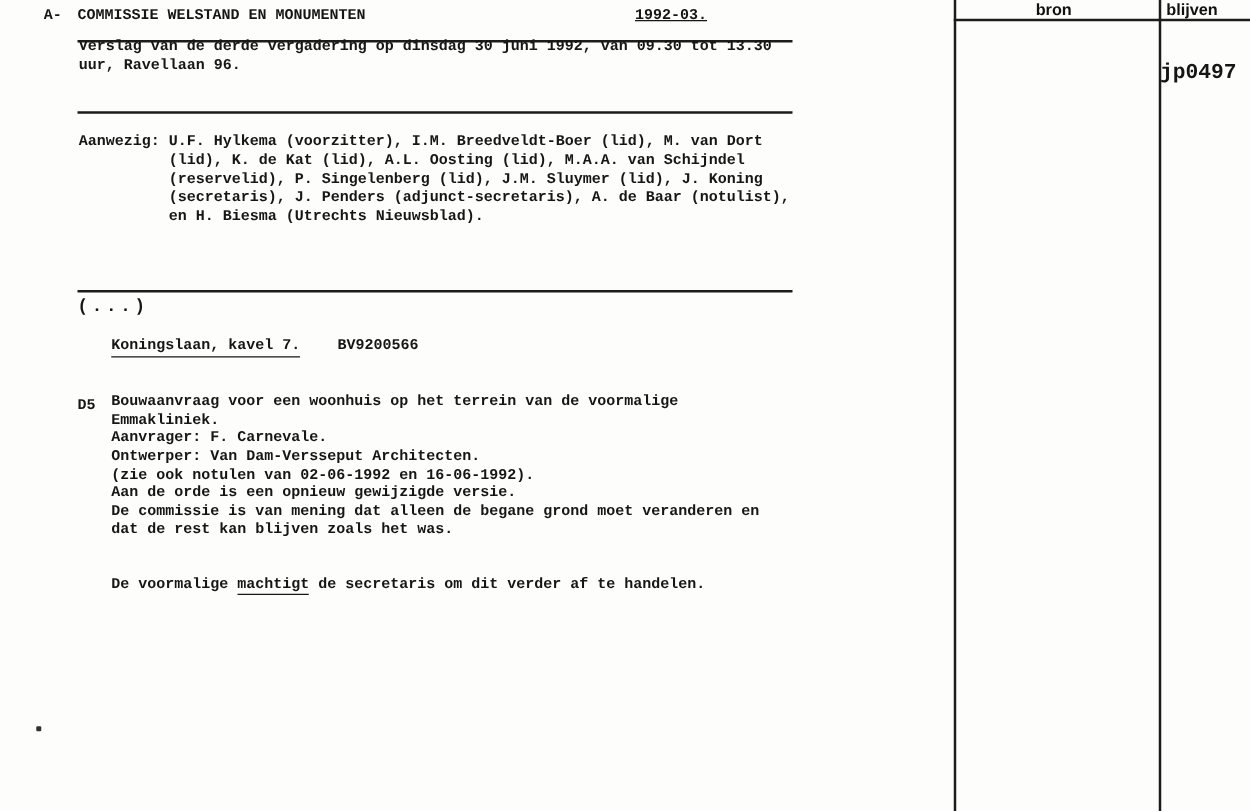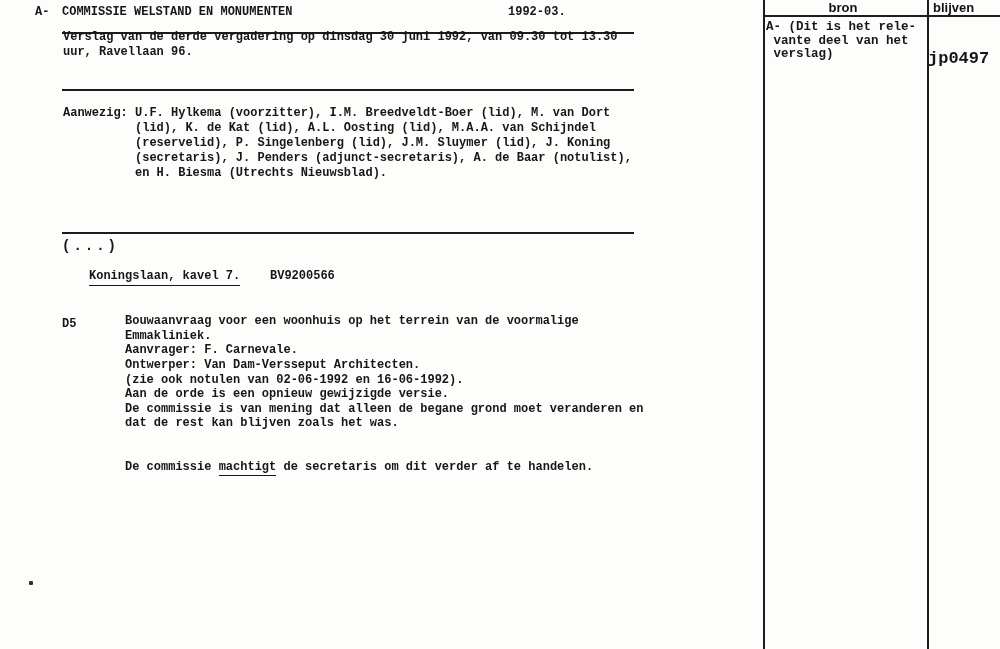--- a/index.html
+++ b/index.html
@@ -46,21 +46,20 @@
   .u {
     border-bottom: 1.5px solid #161616;
     padding-bottom: 1px;
   }
   #ellipsis-mark {
     font-size: 14px;
     letter-spacing: 3px;
   }
   #d5-body {
     line-height: 14.6px;
-    margin-left: 36px;
   }
   #bron-note {
     font-size: 12.5px;
     line-height: 13.6px;
   }
   #verwerkt-value {
     font-size: 17px;
   }
   #stray-dot {
     position: absolute;
@@ -73,21 +72,21 @@
   }
 </style>
 </head>
 <body>
 
 <div id="page">
 
   <span class="mono" style="left:35px; top:5px;">A-</span>
 
   <span class="mono" style="left:62px; top:5px;">COMMISSIE WELSTAND EN MONUMENTEN</span>
-  <span class="mono" style="left:508px; top:5px;">1992-03.</span>
+  <span class="mono" style="left:508px; top:5px;text-decoration:underline;">1992-03.</span>
 
   <div class="rule" style="left:62px; top:32px; width:572px;"></div>
 
   <div class="mono" style="left:63px; top:30px;">Verslag van de derde vergadering op dinsdag 30 juni 1992, van 09.30 tot 13.30
 uur, Ravellaan 96.</div>
 
   <div class="rule" style="left:62px; top:89px; width:572px;"></div>
 
   <div class="mono" style="left:63px; top:106px;">Aanwezig: U.F. Hylkema (voorzitter), I.M. Breedveldt-Boer (lid), M. van Dort
           (lid), K. de Kat (lid), A.L. Oosting (lid), M.A.A. van Schijndel
@@ -105,30 +104,27 @@
 
   <div class="mono" id="d5-body" style="left:89px; top:285px;">
     <div>Bouwaanvraag voor een woonhuis op het terrein van de voormalige
 Emmakliniek.
 Aanvrager: F. Carnevale.
 Ontwerper: Van Dam-Versseput Architecten.
 (zie ook notulen van 02-06-1992 en 16-06-1992).
 Aan de orde is een opnieuw gewijzigde versie.
 De commissie is van mening dat alleen de begane grond moet veranderen en
 dat de rest kan blijven zoals het was.</div>
-    <div><span>De commissie </span><span class="u">machtigt</span><span> de secretaris om dit verder af te handelen.</span></div>
+    <div><span>De voormalige </span><span class="u">machtigt</span><span> de secretaris om dit verder af te handelen.</span></div>
   </div>
 
   <div id="stray-dot"></div>
 
   <div class="vline" style="left:763px; top:0; height:649px;"></div>
   <div class="vline" style="left:927px; top:0; height:649px;"></div>
   <div class="rule" style="left:763px; top:15px; width:237px;"></div>
 
   <span class="sans-head" style="left:765px; top:1px; width:156px; text-align:center;">bron</span>
   <span class="sans-head" style="left:933px; top:1px;">blijven</span>
 
-  <div class="mono" id="bron-note" style="left:766px; top:21px;">A- (Dit is het rele-
- vante deel van het
- verslag)</div>
   <span class="mono" id="verwerkt-value" style="left:928px; top:51px;">jp0497</span>
 
 </div>
 
 </body></html>

